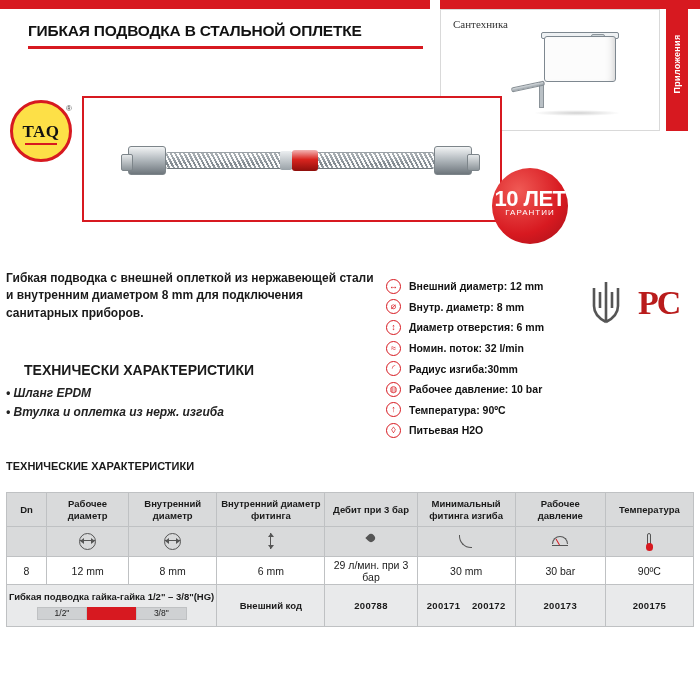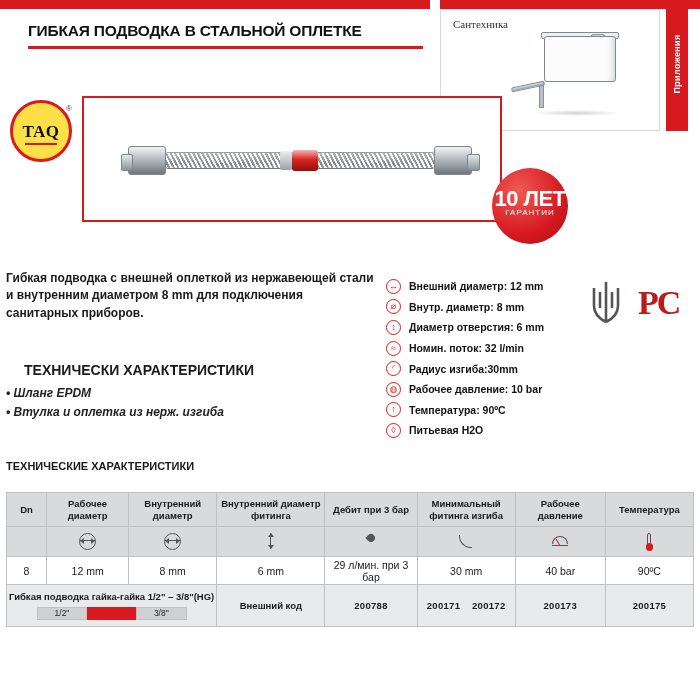--- a/index.html
+++ b/index.html
@@ -384,21 +384,21 @@
       <td><span class="mi"><span class="gauge"></span><span class="gauge-n"></span><span class="gauge-b"></span></span></td>
       <td><span class="mi"><span class="thermo"></span><span class="thermo-b"></span></span></td>
     </tr>
     <tr class="val-row">
       <td>8</td>
       <td>12 mm</td>
       <td>8 mm</td>
       <td>6 mm</td>
       <td>29 л/мин. при 3 бар</td>
       <td>30 mm</td>
-      <td>40 bar</td>
+      <td>30 bar</td>
       <td>90ºC</td>
     </tr>
     <tr class="bottom-row">
       <td colspan="3">
         <div class="prod-desc">Гибкая подводка гайка-гайка 1/2" – 3/8"(HG)</div>
         <div class="size-strip">
           <div class="l">1/2"</div>
           <div class="m"></div>
           <div class="r">3/8"</div>
         </div>

